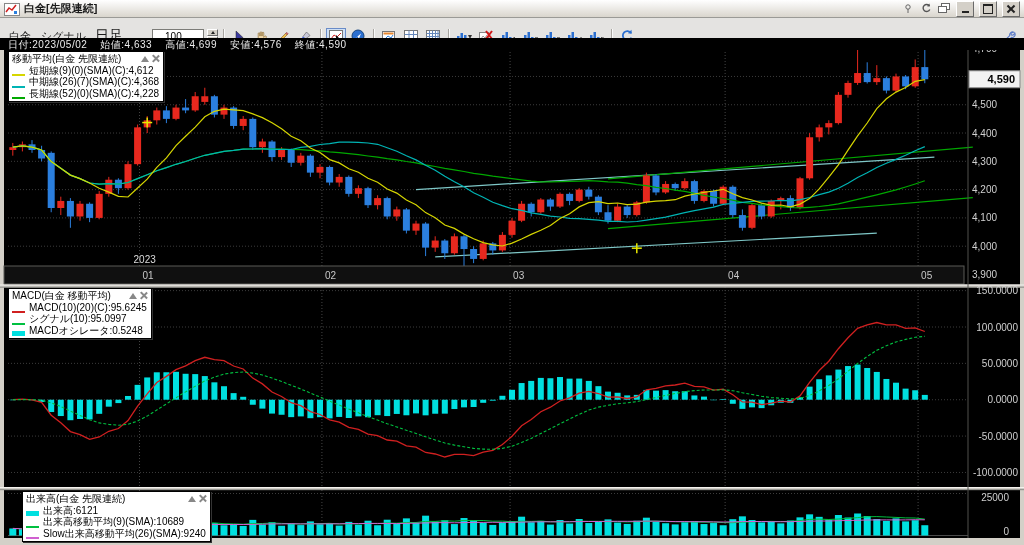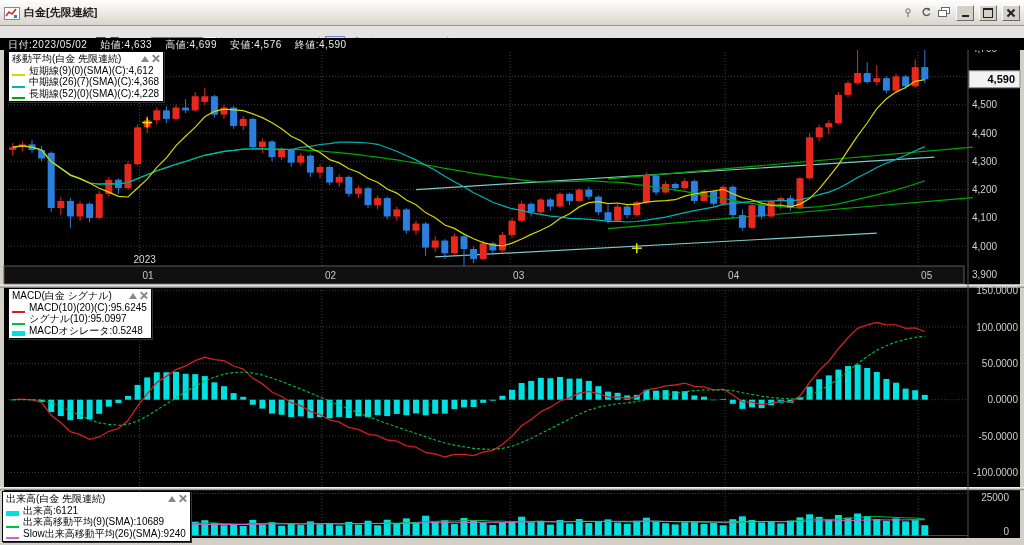--- a/index.html
+++ b/index.html
@@ -1,18 +1,18 @@
 <!DOCTYPE html>
 <html><head>
 <meta charset="utf-8">
 <style>
   html,body{margin:0;padding:0}
   body{width:1024px;height:545px;background:#d4d0c8;font-family:"Liberation Sans",sans-serif;overflow:hidden;position:relative;-webkit-font-smoothing:none}
   
-  .titlebar{height:26px;background:linear-gradient(#ffffff,#d9d5cd);display:flex;align-items:center;padding:0 4px;border-bottom:1px solid #9a9a96;box-sizing:border-box}
+  .titlebar{height:18px;background:linear-gradient(#ffffff,#d9d5cd);display:flex;align-items:center;padding:0 4px;border-bottom:1px solid #9a9a96;box-sizing:border-box}
   .title-icon{width:16px;height:13px;display:inline-block}
   .title-text{font-size:11px;font-weight:bold;color:#1a1a1a;margin-left:4px;white-space:nowrap}
   .win-tools{margin-left:auto;display:flex;align-items:center;gap:4px}
   .tt-icon{width:14px;height:12px;display:flex;align-items:center;justify-content:center;color:#555;font-size:10px}
   .wbtn{width:16px;height:14px;background:#d4d0c8;border:1px solid;border-color:#ffffff #6a6a6a #6a6a6a #ffffff;display:flex;align-items:center;justify-content:center;margin-left:1px;position:relative}
   .gl-min{width:7px;height:2px;background:#222;margin-top:7px}
   .gl-max{width:8px;height:7px;border:1px solid #222;border-top-width:2px}
   .gl-x{position:relative;width:8px;height:8px}
   .gl-x:before,.gl-x:after{content:"";position:absolute;left:3px;top:-1px;width:2px;height:10px;background:#222}
   .gl-x:before{transform:rotate(45deg)}.gl-x:after{transform:rotate(-45deg)}
@@ -85,21 +85,21 @@
         <span class="gl-max"></span>
       </span>
     <span class="wbtn">
         <span class="gl-x"></span>
       </span>
   </span>
 </div>
 
 <div class="toolbar">
   <span class="tb-label">白金</span>
-  <span class="tb-label">移動平均</span>
+  <span class="tb-label">シグナル</span>
   <span class="tb-drop">
     <span>日足</span>
       <span class="chev"></span>
   </span>
   <input class="tb-num" value="100" style="">
   <span class="spinner">
     <span>
         <i class="sarr-u"></i>
       </span>
     <span>
@@ -760,41 +760,41 @@
         <span>中期線(26)(7)(SMA)(C):4,368</span>
       </div>
     <div class="lg-item">
         <span class="sw" style="border-top-color: rgb(0, 168, 0);"></span>
         <span>長期線(52)(0)(SMA)(C):4,228</span>
       </div>
   </div>
 
   <div class="legend" style="left:8px;top:250px">
     <div class="lg-head">
-      <span>MACD(白金 シグナル)</span>
+      <span>MACD(白金 移動平均)</span>
       <span class="lg-ctl">
           <span class="lg-tri"></span>
           <span class="lg-x"></span>
         </span>
     </div>
     <div class="lg-item">
         <span class="sw" style="border-top-color: rgb(208, 32, 32);"></span>
         <span>MACD(10)(20)(C):95.6245</span>
       </div>
     <div class="lg-item">
         <span class="sw" style="border-top-color: rgb(0, 192, 64);"></span>
         <span>シグナル(10):95.0997</span>
       </div>
     <div class="lg-item">
         <span class="sw thick"></span>
         <span>MACDオシレータ:0.5248</span>
       </div>
   </div>
 
-  <div class="legend" style="left:2px;top:453px">
+  <div class="legend" style="left:22px;top:453px">
     <div class="lg-head">
       <span>出来高(白金 先限連続)</span>
       <span class="lg-ctl">
           <span class="lg-tri"></span>
           <span class="lg-x"></span>
         </span>
     </div>
     <div class="lg-item">
         <span class="sw thick"></span>
         <span>出来高:6121</span>

